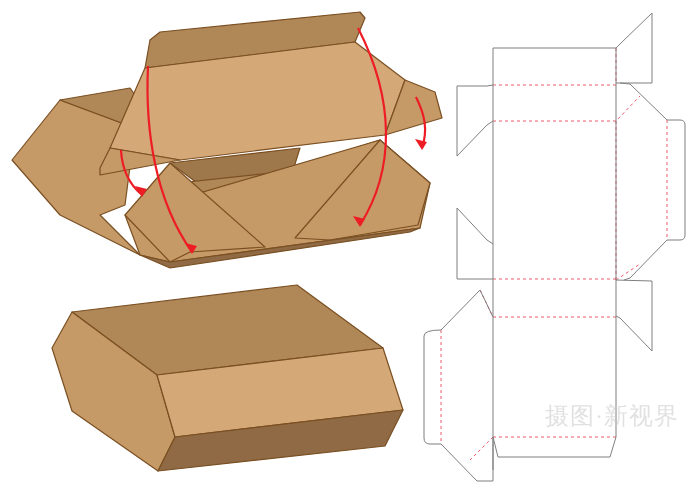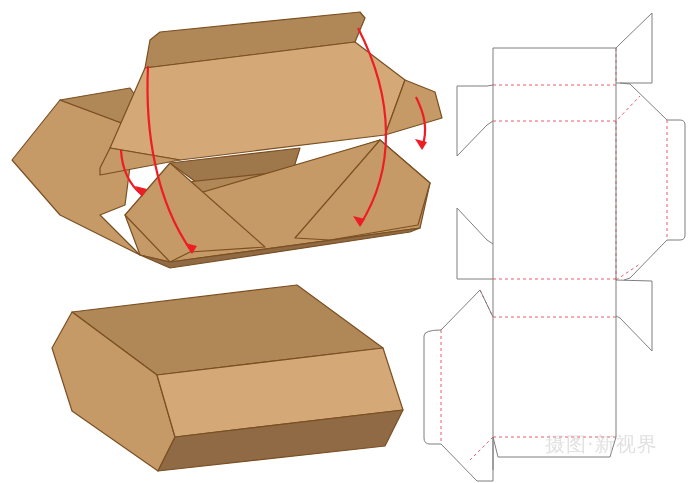--- a/index.html
+++ b/index.html
@@ -1,18 +1,18 @@
 <!DOCTYPE html>
 <html><head>
 <meta charset="utf-8">
 <style>
   html,body{margin:0;padding:0;background:#ffffff;}
   body{width:700px;height:483px;overflow:hidden;position:relative;font-family:"DejaVu Sans",sans-serif;}
   #stage{position:absolute;left:0;top:0;width:700px;height:483px;}
-  .wm{position:absolute;left:545px;top:431px;font-size:20px;color:rgba(200,200,200,0.55);letter-spacing:1px;font-family:Liberation Serif, serif;}
+  .wm{position:absolute;left:545px;top:400px;font-size:24px;color:rgba(200,200,200,0.55);letter-spacing:1px;font-family:Liberation Serif, serif;}
 </style>
 </head>
 <body>
 
 <svg id="stage" width="700" height="483" viewBox="0 0 700 483" xmlns="http://www.w3.org/2000/svg">
   <g id="open-box">
       <polygon points="12,160 60,100 135,128 125,205 100,215 140,255 60,215" fill="#c69a66" stroke="#7a4f22" stroke-width="1.2" stroke-linejoin="round"></polygon>
       <polygon points="60,100 130,88 160,130 135,128" fill="#b08757" stroke="#7a4f22" stroke-width="1.2" stroke-linejoin="round"></polygon>
       <polygon points="170,163 300,148 290,180 200,185" fill="#9e774b" stroke="#7a4f22" stroke-width="1.2" stroke-linejoin="round"></polygon>
       <polygon points="160,185 280,172 320,200 270,240 190,240" fill="#b08757" stroke="#7a4f22" stroke-width="1.2" stroke-linejoin="round"></polygon>

